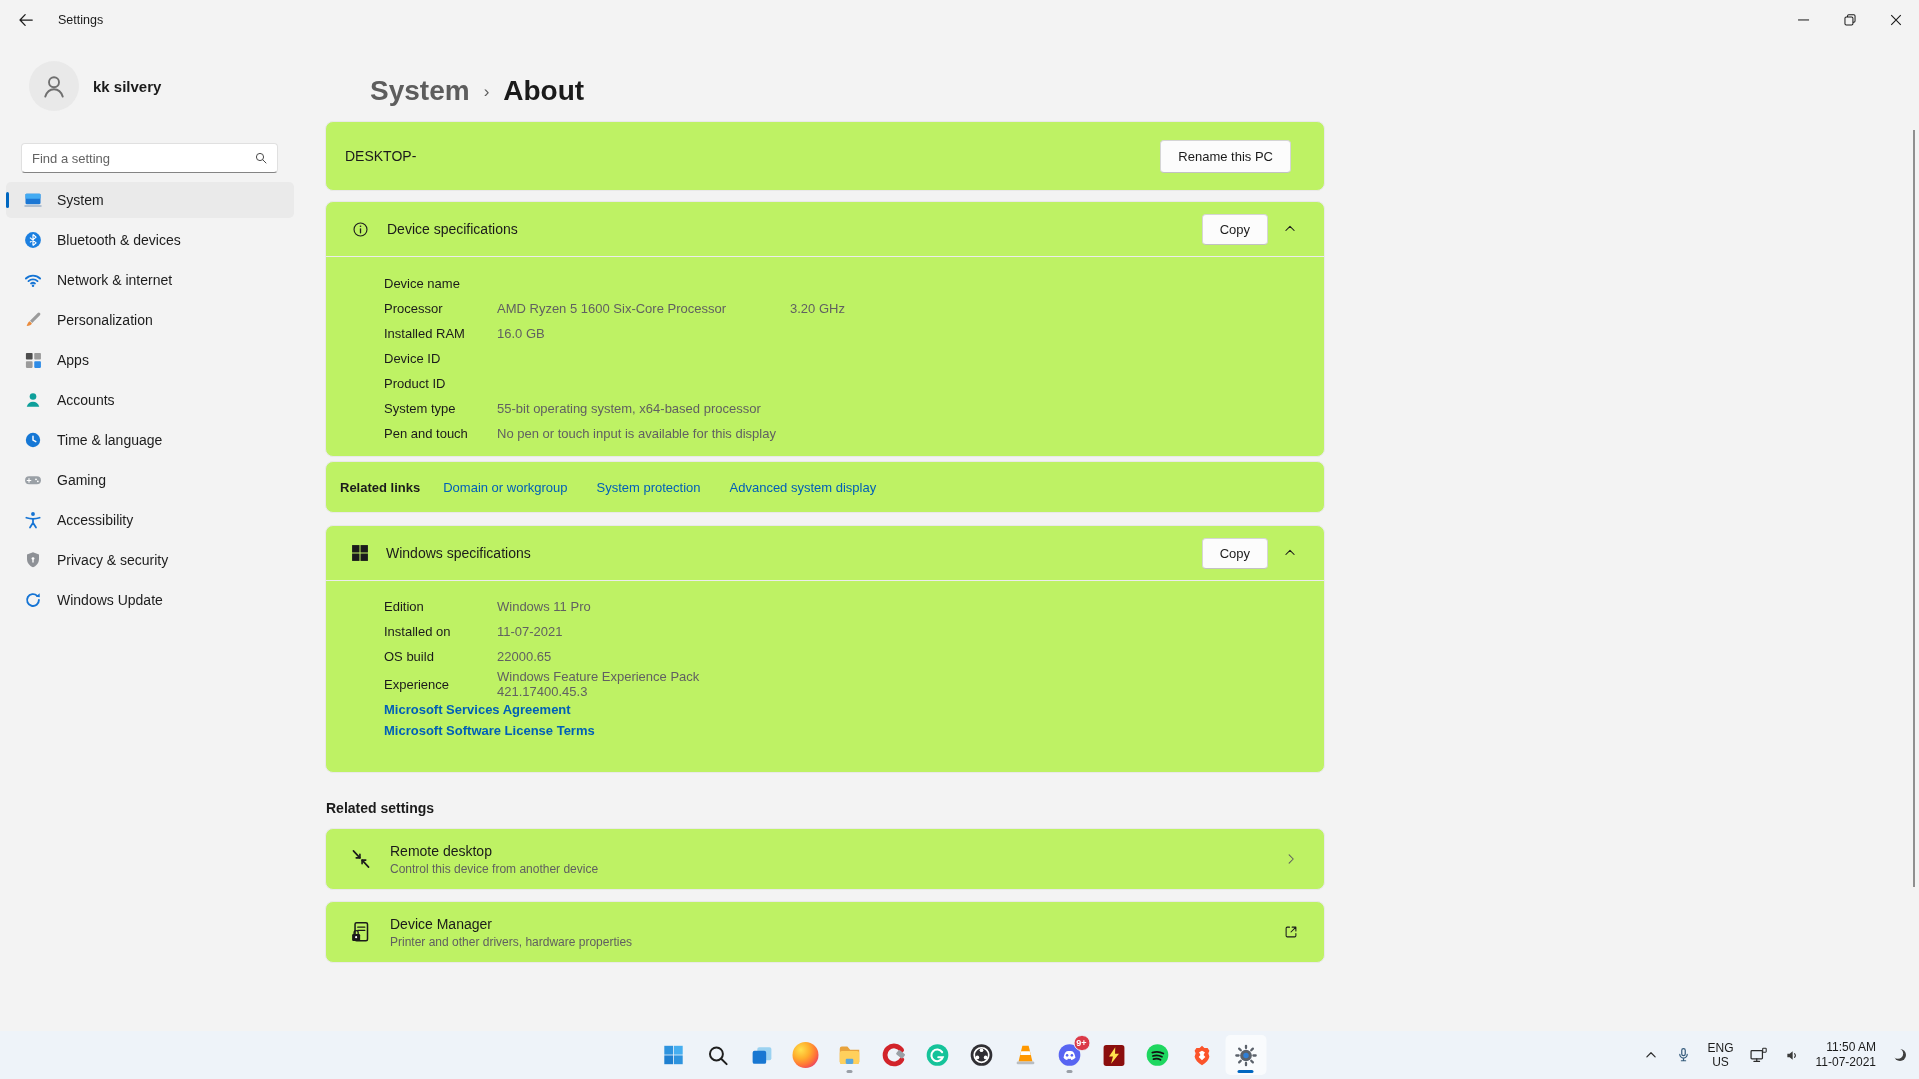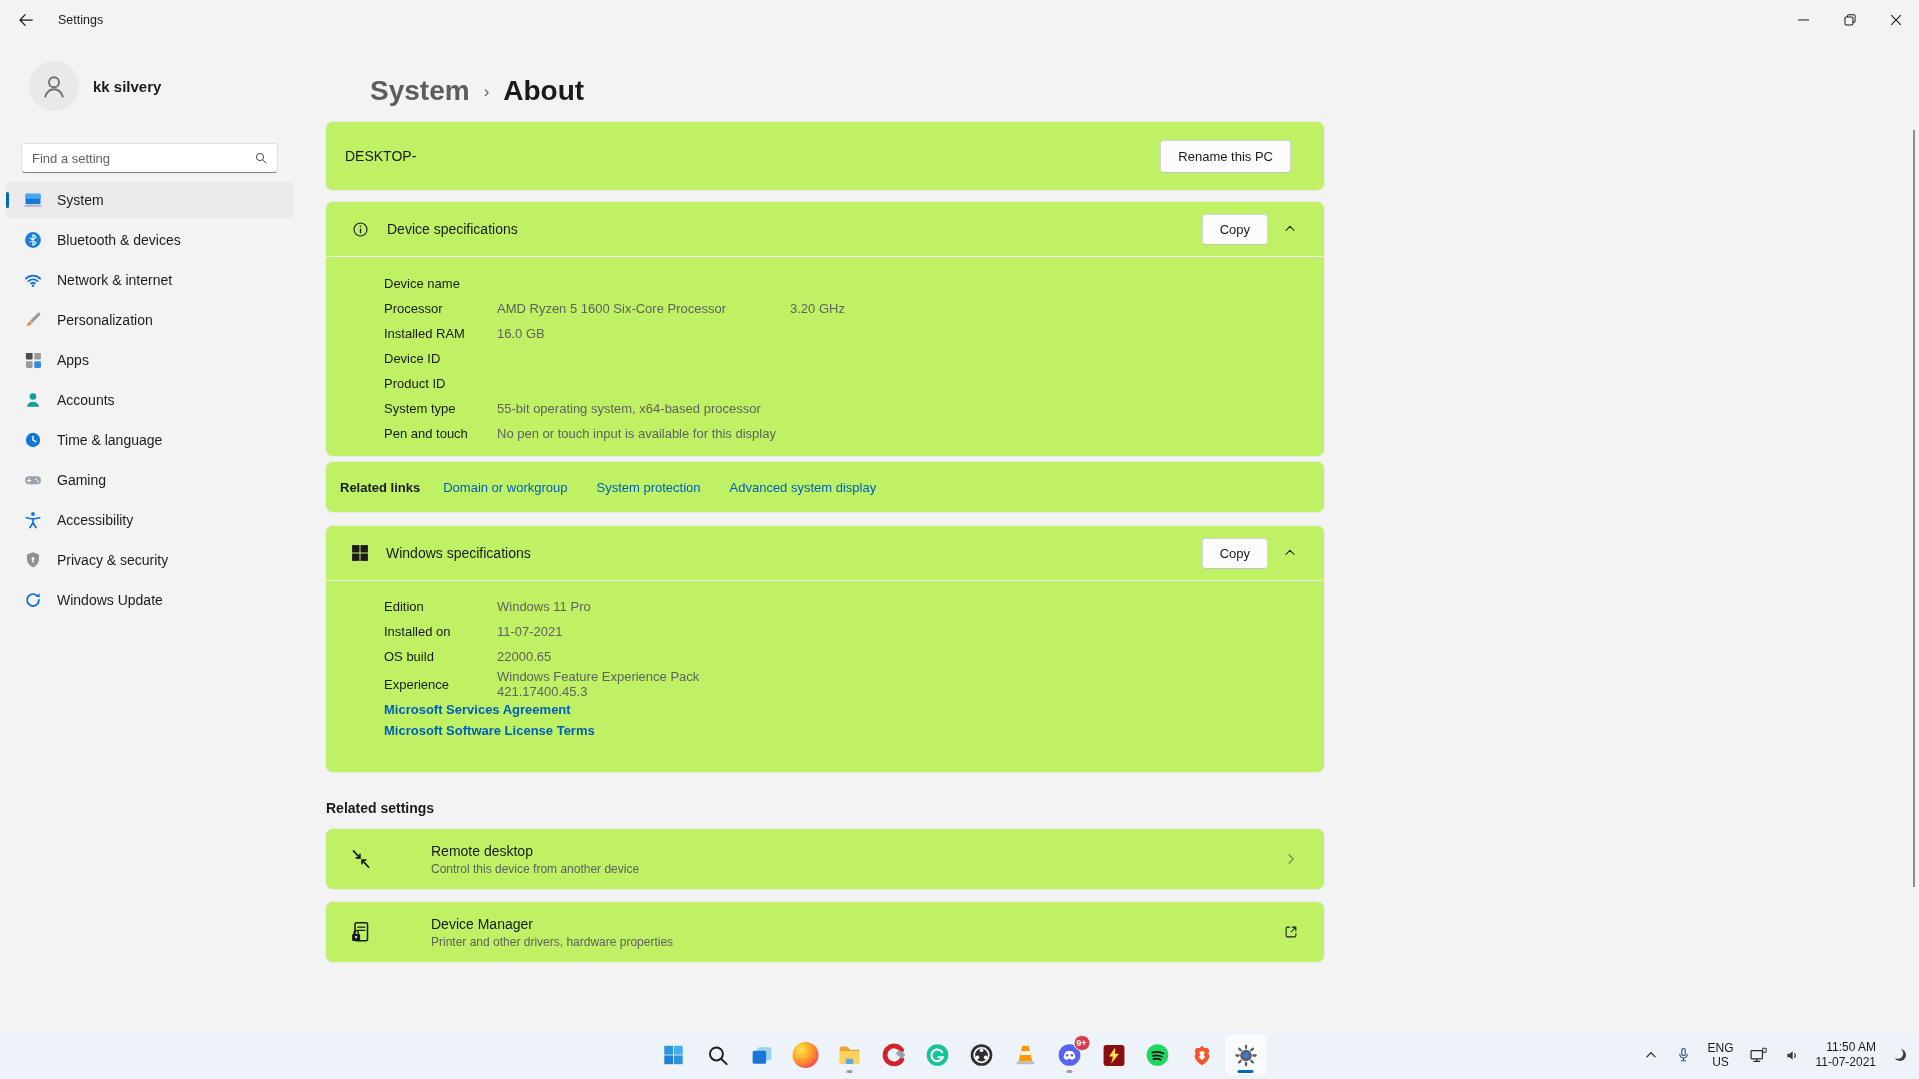--- a/index.html
+++ b/index.html
@@ -66,21 +66,21 @@
   .link { color:#005FB8; margin-right:29px; cursor:default; }
 
   .win-exp { margin-top:12px; }
   .win-body { height:192px; padding-top:13px; }
   .ms-links { margin:5px 0 0 58px; }
   .ms-link { display:block; color:#005FB8; font-size:13px; font-weight:600; line-height:21px; }
 
   .rs-heading { margin:26px 0 0 1px; font-size:14px; font-weight:600; line-height:18px; color:#1b1b1b; }
   .rs-card { display:flex; align-items:center; padding:0 18px 0 22px; height:62px; }
   .rs-card.first { margin-top:19px; }
-  .rs-card.next { margin-top:11px;gap:41px; }
+  .rs-card.next { margin-top:11px; }
   .rs-text { margin-left:16px; }
   .rs-title { font-size:14px; color:#1a1a1a; }
   .rs-sub { font-size:12px; color:#606060; margin-top:3px; }
   .rs-trail { margin-left:auto; width:30px; display:flex; justify-content:center; }
 
   .scroll-thumb { position:absolute; left:1913px; top:130px; width:2px; height:757px; background:#8f8f8f; }
 
   
   .taskbar { position:absolute; left:0; top:1031px; width:1919px; height:48px; background:#EEF3F9; z-index:50; }
   .tb-icons { position:absolute; left:50%; top:4px; transform:translateX(-50%); display:flex; gap:3px; }

